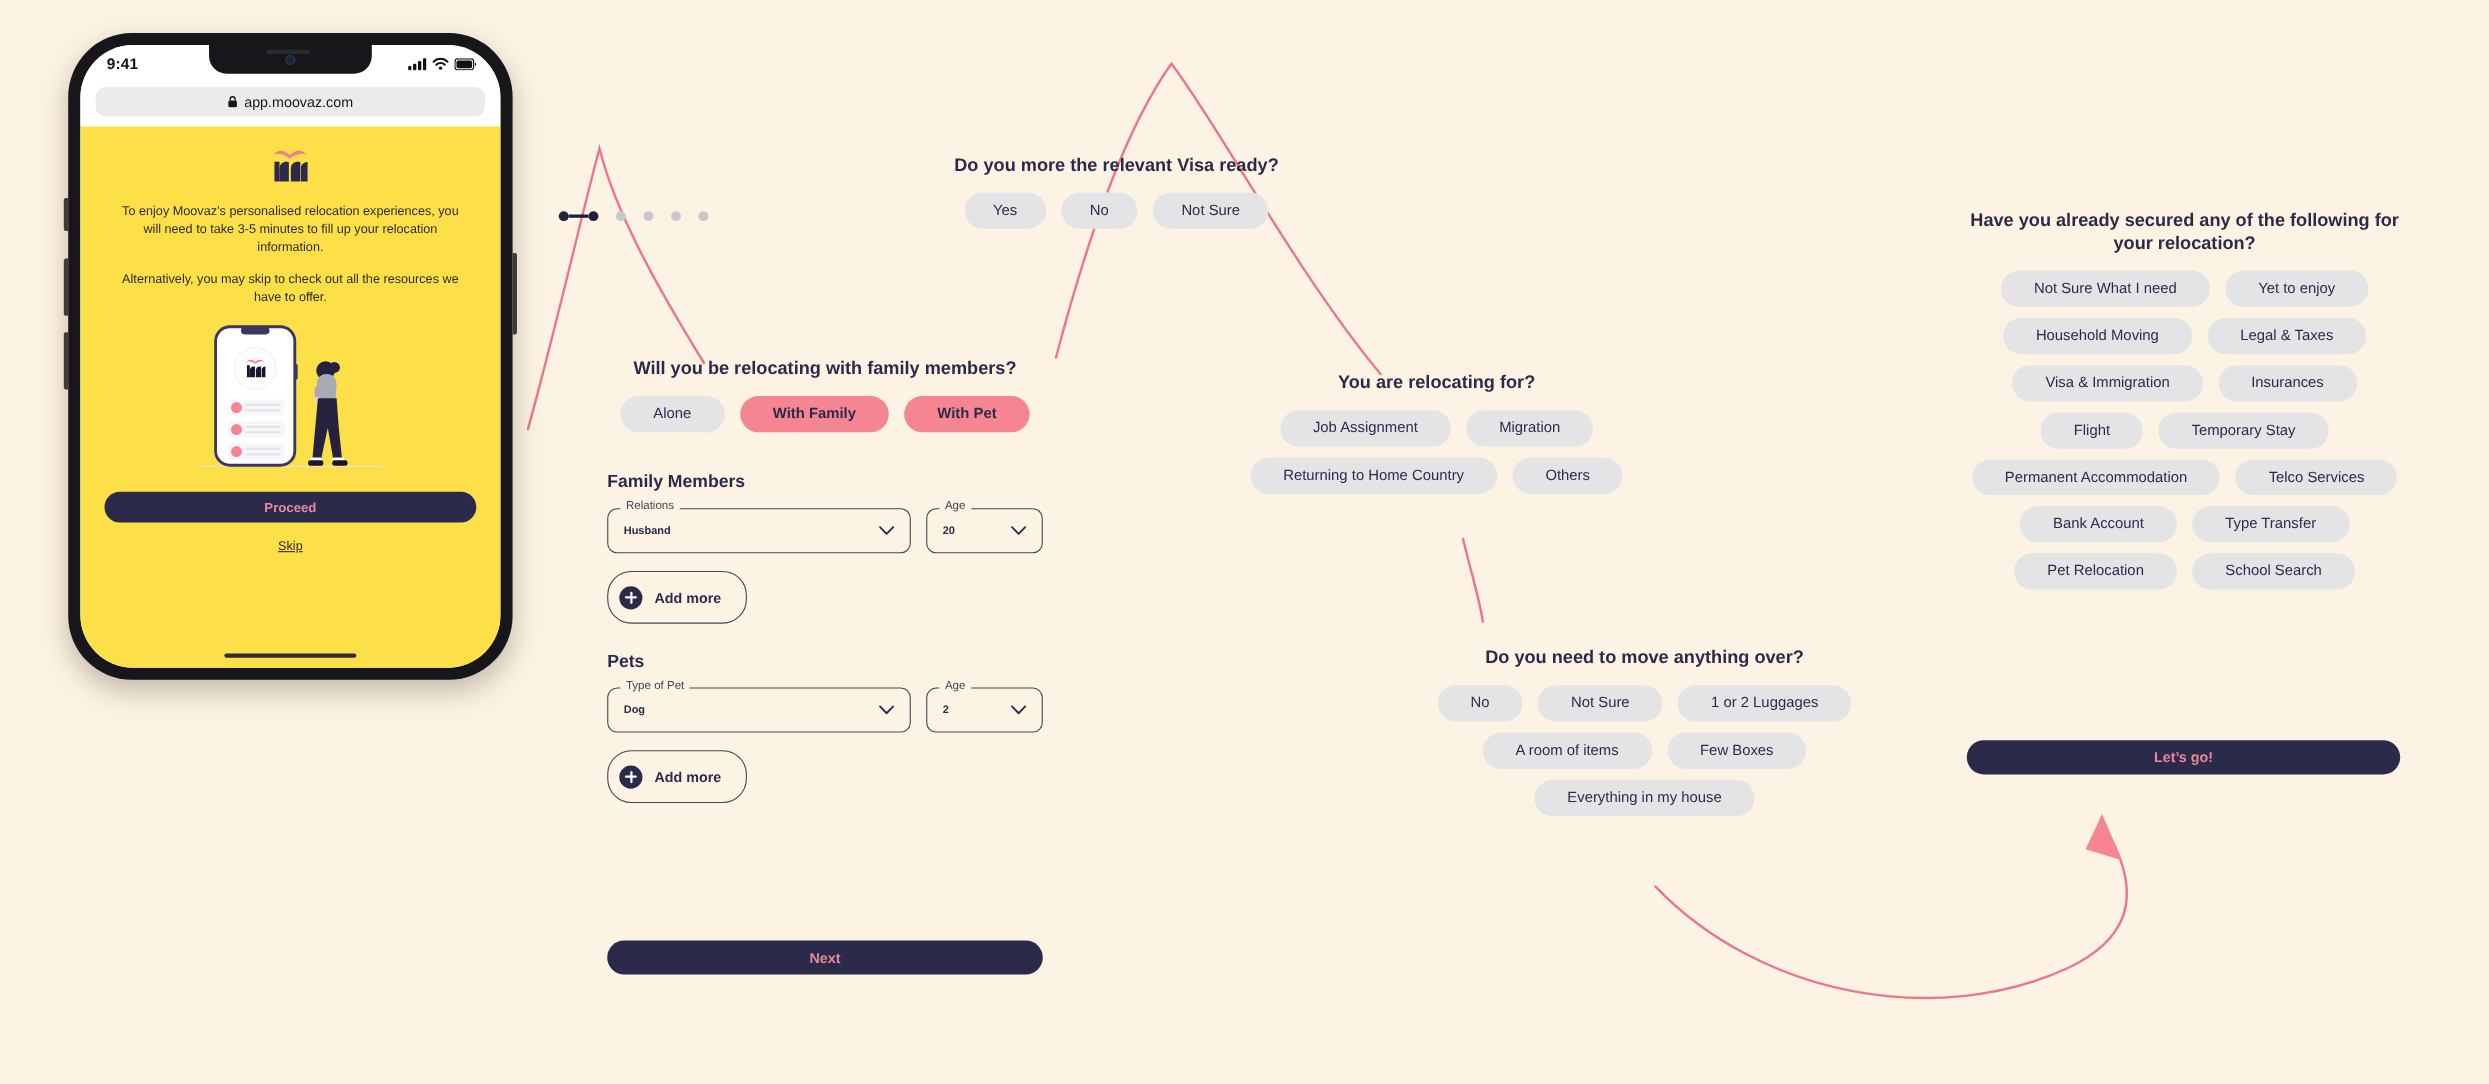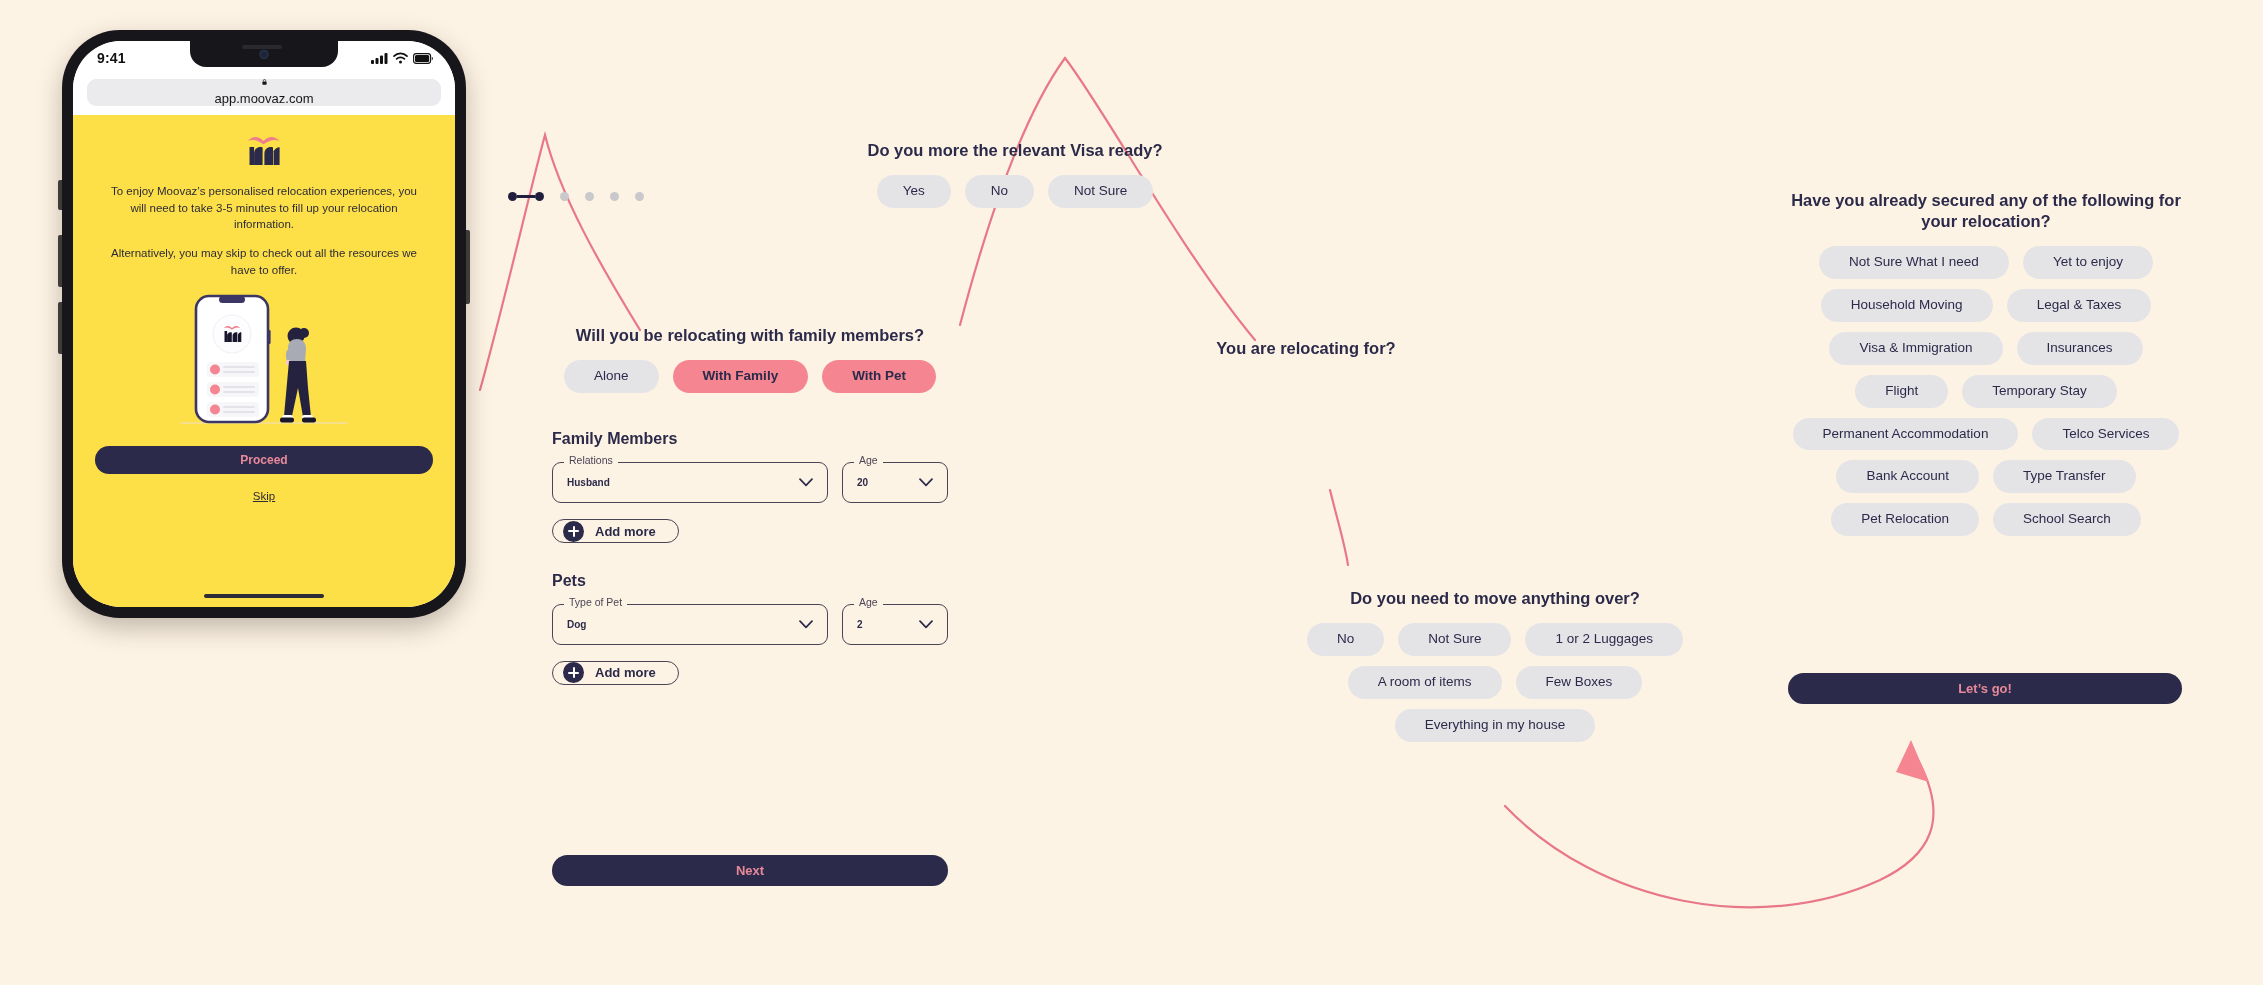--- a/index.html
+++ b/index.html
@@ -129,21 +129,20 @@
     padding: 4px 14px 9px 14px;
   }
   .url-bar {
     height: 27px;
     border-radius: 9px;
     background: #ebebed;
     display: flex;
     align-items: center;
     justify-content: center;
     gap: 6px;
-    flex-direction: column;
   }
   .url-text {
     font-size: 13px;
     color: #16161a;
   }
   
   .phone-content {
     background: #fde047;
     height: 100%;
     padding: 14px 22px 0 22px;
@@ -302,21 +301,21 @@
     width: 14px; height: 9px;
     flex: 0 0 auto;
   }
   .addmore {
     margin-top: 16px;
     display: inline-flex;
     align-items: center;
     gap: 11px;
     border: 1.3px solid #4a4455;
     border-radius: 22px;
-    height: 24px;
+    height: 48px;
     padding: 0 22px 0 10px;
     box-sizing: border-box;
     cursor: pointer;
     background: transparent;
   }
   .addmore .plus-circle {
     width: 21px; height: 21px;
     border-radius: 50%;
     background: #2C2A4A;
     position: relative;
@@ -576,20 +575,26 @@
       <span class="addmore-label">Add more</span>
     </div>
   </div>
 
   <div id="next-btn-wrap">
     <button class="primary-btn">Next</button>
   </div>
 
   <div class="qgroup" style="left:1121px; top:338px; width:370px;">
     <div class="qtitle">You are relocating for?</div>
+    <div class="chips">
+      <button class="chip wide">Job Assignment</button>
+      <button class="chip wide">Migration</button>
+      <button class="chip wide">Returning to Home Country</button>
+      <button class="chip wide">Others</button>
+    </div>
   </div>
 
   <div class="qgroup" style="left:1300px; top:588px; width:390px;">
     <div class="qtitle">Do you need to move anything over?</div>
     <div class="chips">
       <button class="chip wide">No</button>
       <button class="chip wide">Not Sure</button>
       <button class="chip wide">1 or 2 Luggages</button>
       <button class="chip wide">A room of items</button>
       <button class="chip wide">Few Boxes</button>

